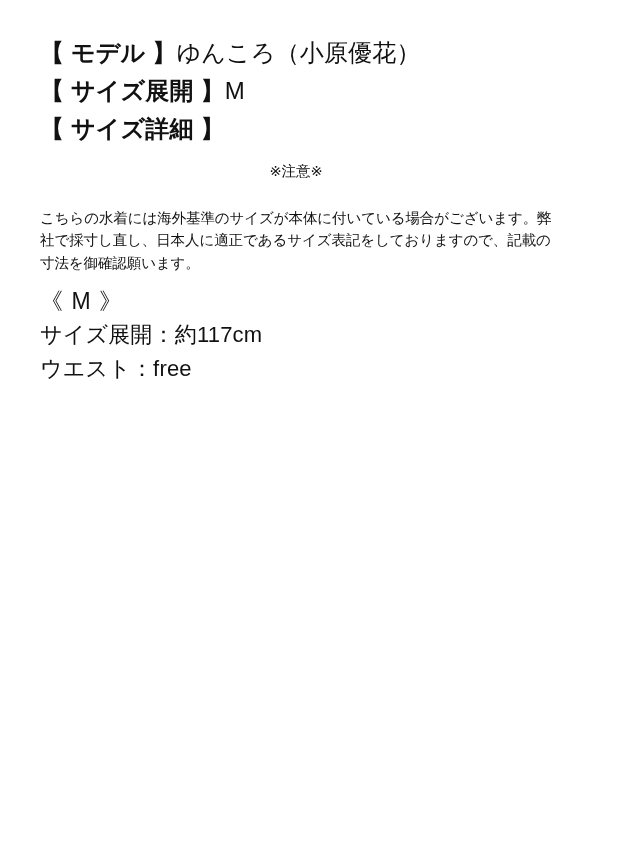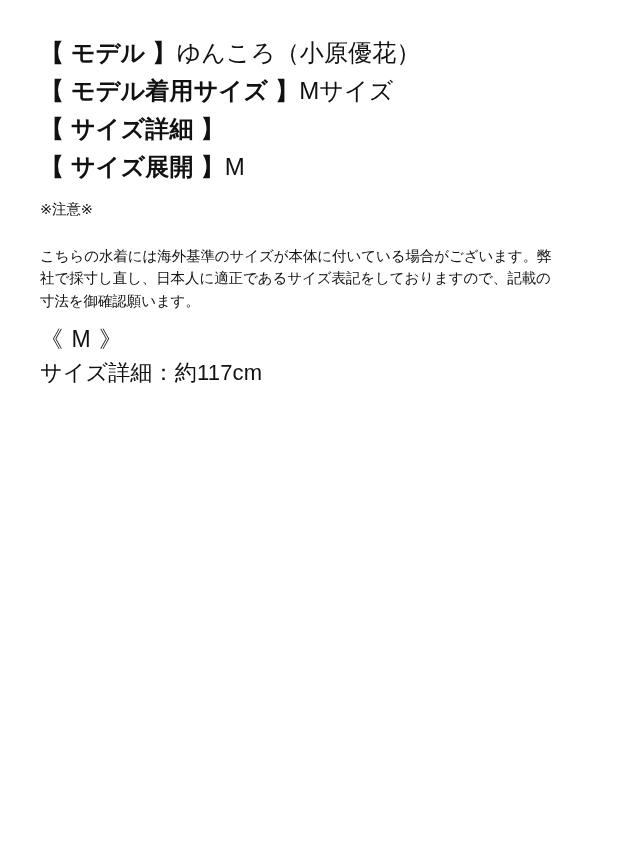--- a/index.html
+++ b/index.html
@@ -47,20 +47,21 @@
   .notice {
     margin-top: 12px;
     font-size: 14.5px;
     line-height: 22.5px;
     letter-spacing: -0.1px;
     font-weight: 400;
     max-width: 560px;
   }
   .notice .notice-title {
     display: block;
+    text-align: center;
   }
   .notice .notice-body {
     display: block;
     margin-top: 24px;
   }
 
   
   .size-block {
     margin-top: 10px;
   }
@@ -93,40 +94,40 @@
 </head>
 <body>
 
 <div class="page">
 
   <div class="headings">
     <div class="heading-row">
       <span class="bracket-label">【 モデル 】</span><span class="value">ゆんころ（小原優花）</span>
     </div>
     <div class="heading-row">
-      <span class="bracket-label">【 モデル着用サイズ 】</span><span class="value">Mサイズ</span>
+      <span class="bracket-label">【 サイズ展開 】</span><span class="value">M</span>
     </div>
     <div class="heading-row">
       <span class="bracket-label">【 サイズ詳細 】</span><span class="value"></span>
-    </div>
-    <div class="heading-row">
-      <span class="bracket-label">【 サイズ展開 】</span><span class="value">M</span>
     </div>
   </div>
 
   <div class="notice">
     <span class="notice-title">※注意※</span>
     <span class="notice-body">こちらの水着には海外基準のサイズが本体に付いている場合がございます。弊社で採寸し直し、日本人に適正であるサイズ表記をしておりますので、記載の寸法を御確認願います。</span>
   </div>
 
   <div class="size-block">
     <span class="size-title">《 M 》</span>
 
     <span class="size-line">
-      <span class="label">サイズ詳細</span><span class="sep">：</span><span class="val">約117cm</span>
+      <span class="label">サイズ展開</span><span class="sep">：</span><span class="val">約117cm</span>
     </span>
 
 
+    <span class="size-line">
+      <span class="label">ウエスト</span><span class="sep">：</span><span class="val">free</span>
+    </span>
 
 
   </div>
 
 </div>
 
 </body></html>

